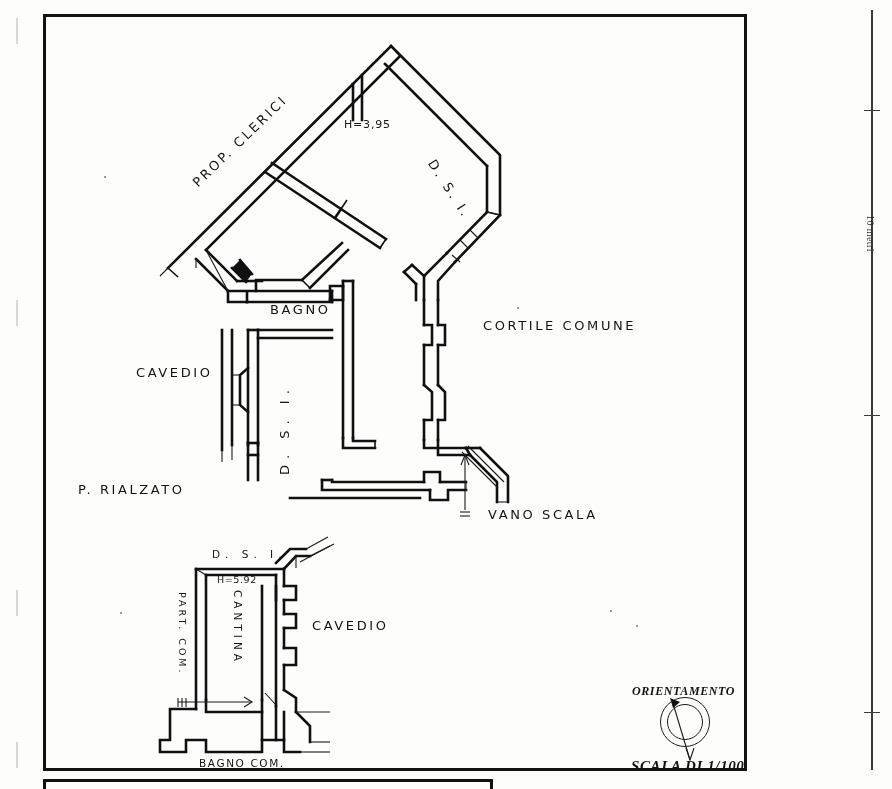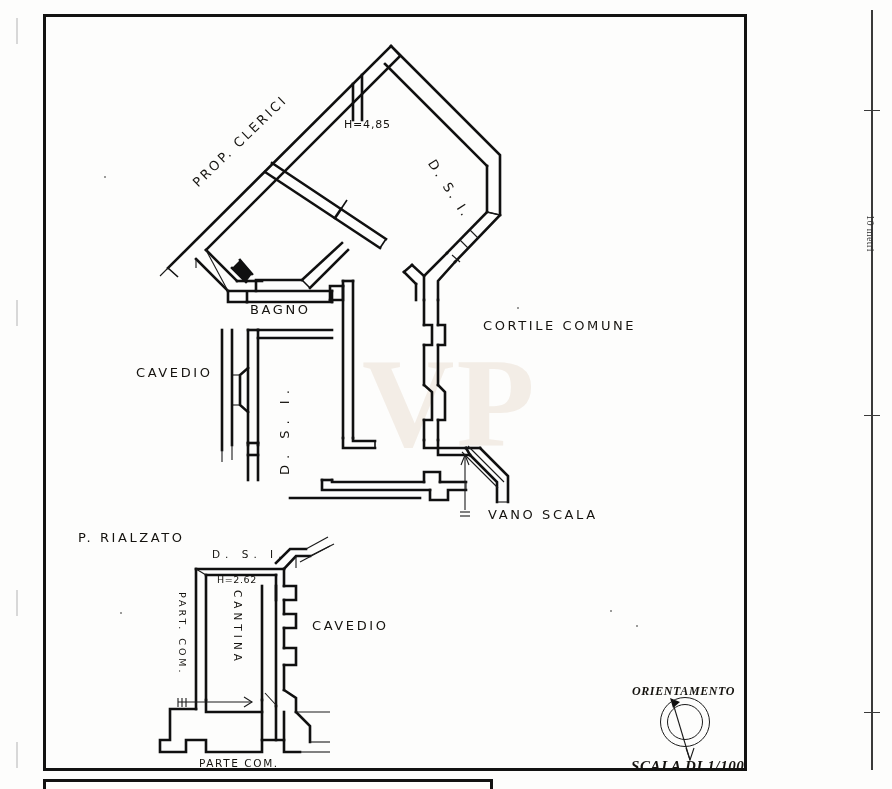--- a/index.html
+++ b/index.html
@@ -158,30 +158,30 @@
     transform: rotate(-44deg);
     transform-origin: left bottom;
   }
   #lab-dsi-top {
     left: 425px; top: 150px;
     transform: rotate(57deg);
     transform-origin: left bottom;
     letter-spacing: 3px;
   }
   #lab-h395 { left: 344px; top: 118px; font-size: 11px; letter-spacing: 0.8px; }
-  #lab-bagno { left: 250px; top: 302px; text-align: right; }
+  #lab-bagno { left: 270px; top: 302px; text-align: right; }
   #lab-cavedio-1 { left: 136px; top: 365px; }
   #lab-cortile { left: 483px; top: 318px; }
   #lab-dsi-mid {
     left: 292px; top: 460px;
     transform: rotate(-90deg);
     transform-origin: left bottom;
     letter-spacing: 6px;
   }
-  #lab-rialzato { left: 78px; top: 482px; margin-top: 48px; }
+  #lab-rialzato { left: 78px; top: 482px; }
   #lab-vano { left: 488px; top: 507px; }
   #lab-dsi-low { left: 212px; top: 548px; letter-spacing: 5px; }
   #lab-h400 { left: 217px; top: 574px; font-size: 9.5px; letter-spacing: 0.6px; }
   #lab-cantina {
     left: 244px; top: 590px;
     transform: rotate(90deg);
     transform-origin: left top;
     letter-spacing: 4px;
   }
   #lab-partcom {
@@ -233,21 +233,20 @@
 <div id="page">
 
   <div class="margin-dash" style="top:18px"></div>
   <div class="margin-dash" style="top:300px"></div>
   <div class="margin-dash" style="top:590px"></div>
   <div class="margin-dash" style="top:742px"></div>
 
   <div class="frame-main"></div>
   <div class="frame-lower"></div>
 
-  <div class="watermark">VP</div>
 
   <svg class="plan" viewBox="0 0 892 789">
 
     <g>
       <path class="w" d="M 391,46 L 168,268"></path>
       <path class="w" d="M 400,56 L 206,250"></path>
 
       <path class="wt" d="M 391,46 L 400,56"></path>
       <path class="wt" d="M 168,268 L 178,277"></path>
       <path class="thin" d="M 160,276 L 172,264"></path>
@@ -425,33 +424,33 @@
 
     <g>
       <path class="thin" d="M 672,700 L 690,760"></path>
       <path class="fillw" d="M 670,698 L 680,702 L 673,708 Z"></path>
       <path class="thin" d="M 686,748 L 690,760 L 694,748"></path>
     </g>
   </svg>
 
   <div class="lbl" id="lab-prop-clerici">PROP. CLERICI</div>
   <div class="lbl" id="lab-dsi-top">D. S. I.</div>
-  <div class="lbl sm" id="lab-h395">H=4,85</div>
+  <div class="lbl sm" id="lab-h395">H=3,95</div>
   <div class="lbl" id="lab-bagno">BAGNO</div>
   <div class="lbl" id="lab-cavedio-1">CAVEDIO</div>
   <div class="lbl" id="lab-cortile">CORTILE COMUNE</div>
   <div class="lbl" id="lab-dsi-mid">D. S. I.</div>
   <div class="lbl" id="lab-rialzato">P. RIALZATO</div>
   <div class="lbl" id="lab-vano">VANO SCALA</div>
   <div class="lbl sm" id="lab-dsi-low">D. S. I.</div>
-  <div class="lbl xs" id="lab-h400">H=2.62</div>
+  <div class="lbl xs" id="lab-h400">H=5.92</div>
   <div class="lbl sm" id="lab-cantina">CANTINA</div>
   <div class="lbl xs" id="lab-partcom">PART. COM.</div>
   <div class="lbl" id="lab-cavedio-2">CAVEDIO</div>
-  <div class="lbl sm" id="lab-partecom">PARTE COM.</div>
+  <div class="lbl sm" id="lab-partecom">BAGNO COM.</div>
 
   <div class="lbl serif" id="lab-orientamento">ORIENTAMENTO</div>
   <div class="compass">
     <div class="ring outer"></div>
     <div class="ring inner"></div>
   </div>
   <div class="lbl serif" id="lab-scala">SCALA DI 1/100</div>
 
   <div class="ruler">
     <div class="ruler-tick t1"></div>

